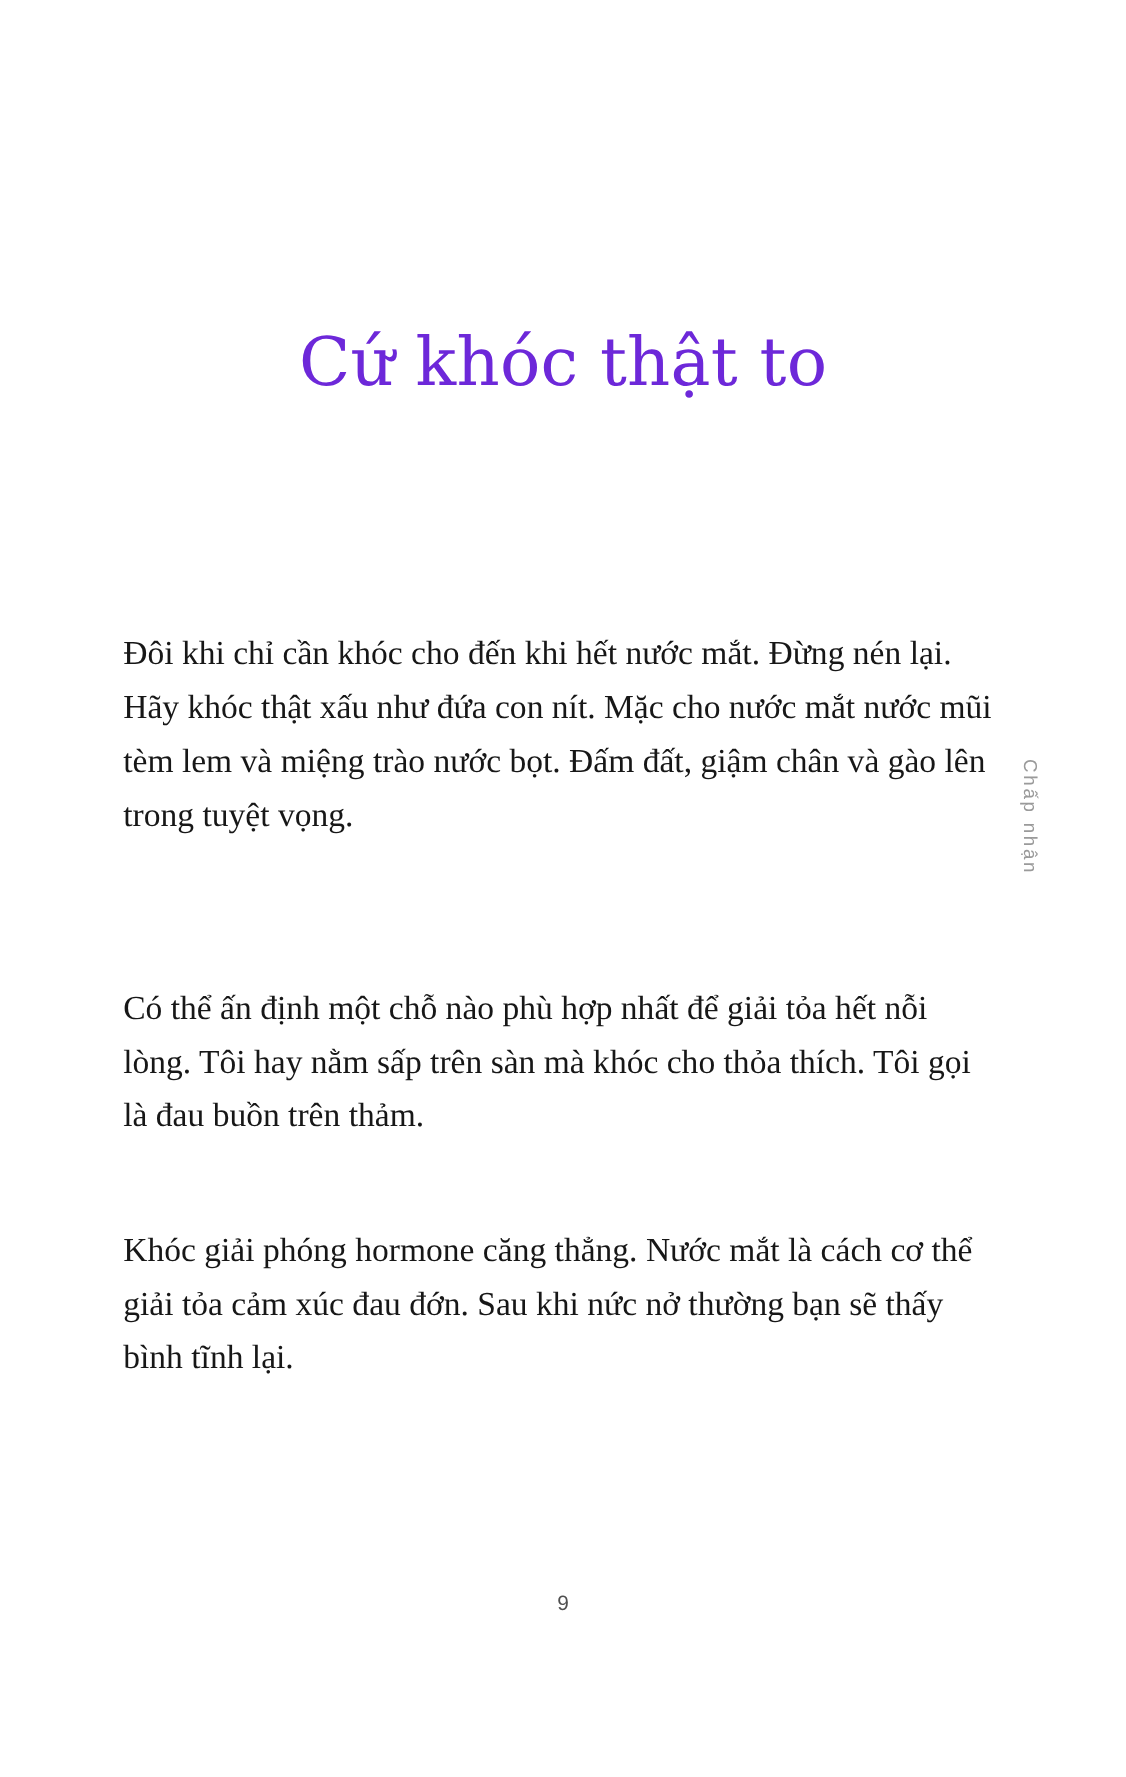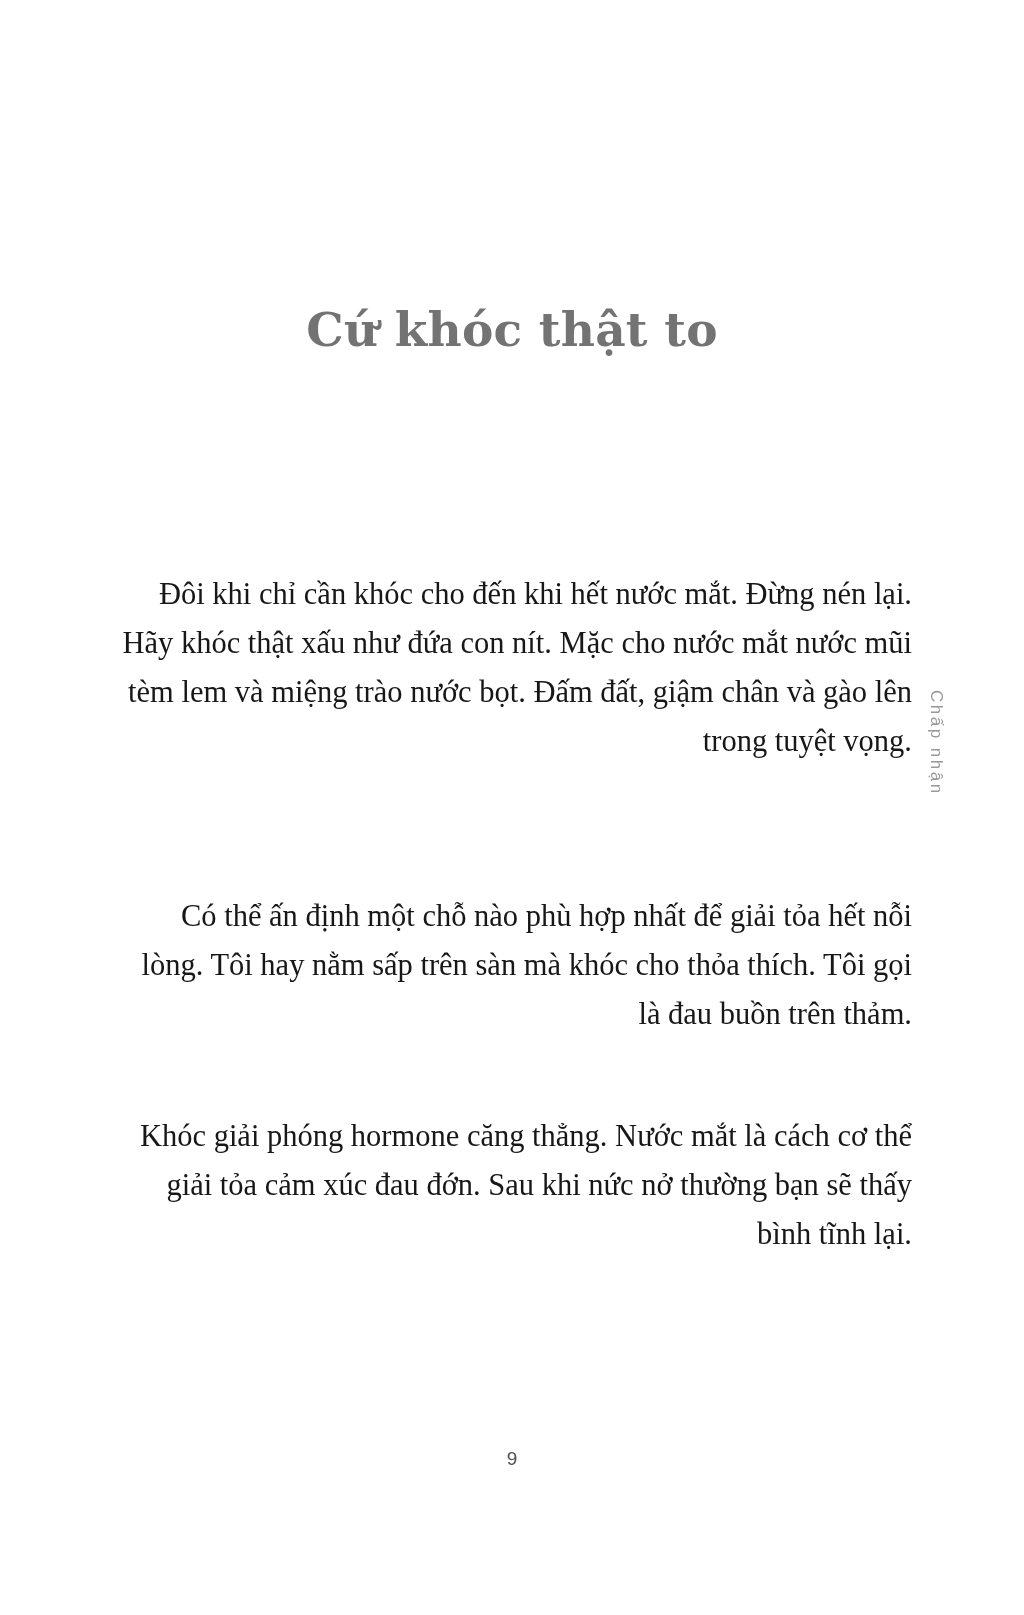--- a/index.html
+++ b/index.html
@@ -26,33 +26,33 @@
   
   .title-block {
     position: absolute;
     left: 0;
     top: 296px;
     width: 1024px;
     text-align: center;
   }
   .title-line {
     font-family: "DejaVu Serif", serif;
-    font-weight: 700;
-    font-size: 47px;
+    font-weight: 400;
+    font-size: 61px;
     line-height: 68px;
     letter-spacing: 0.2px;
-    color: #737373;
+    color: #6d28d9;
   }
 
   
   .body-block {
     position: absolute;
     left: 112px;
     width: 800px;
-    text-align: right;
+    text-align: left;
   }
   .body-block p {
     margin: 0;
     font-family: "Liberation Serif", serif;
     font-size: 30.5px;
     line-height: 49px;
     color: #171717;
   }
   #para-1 { top: 570px; }
   #para-2 { top: 892px; }

